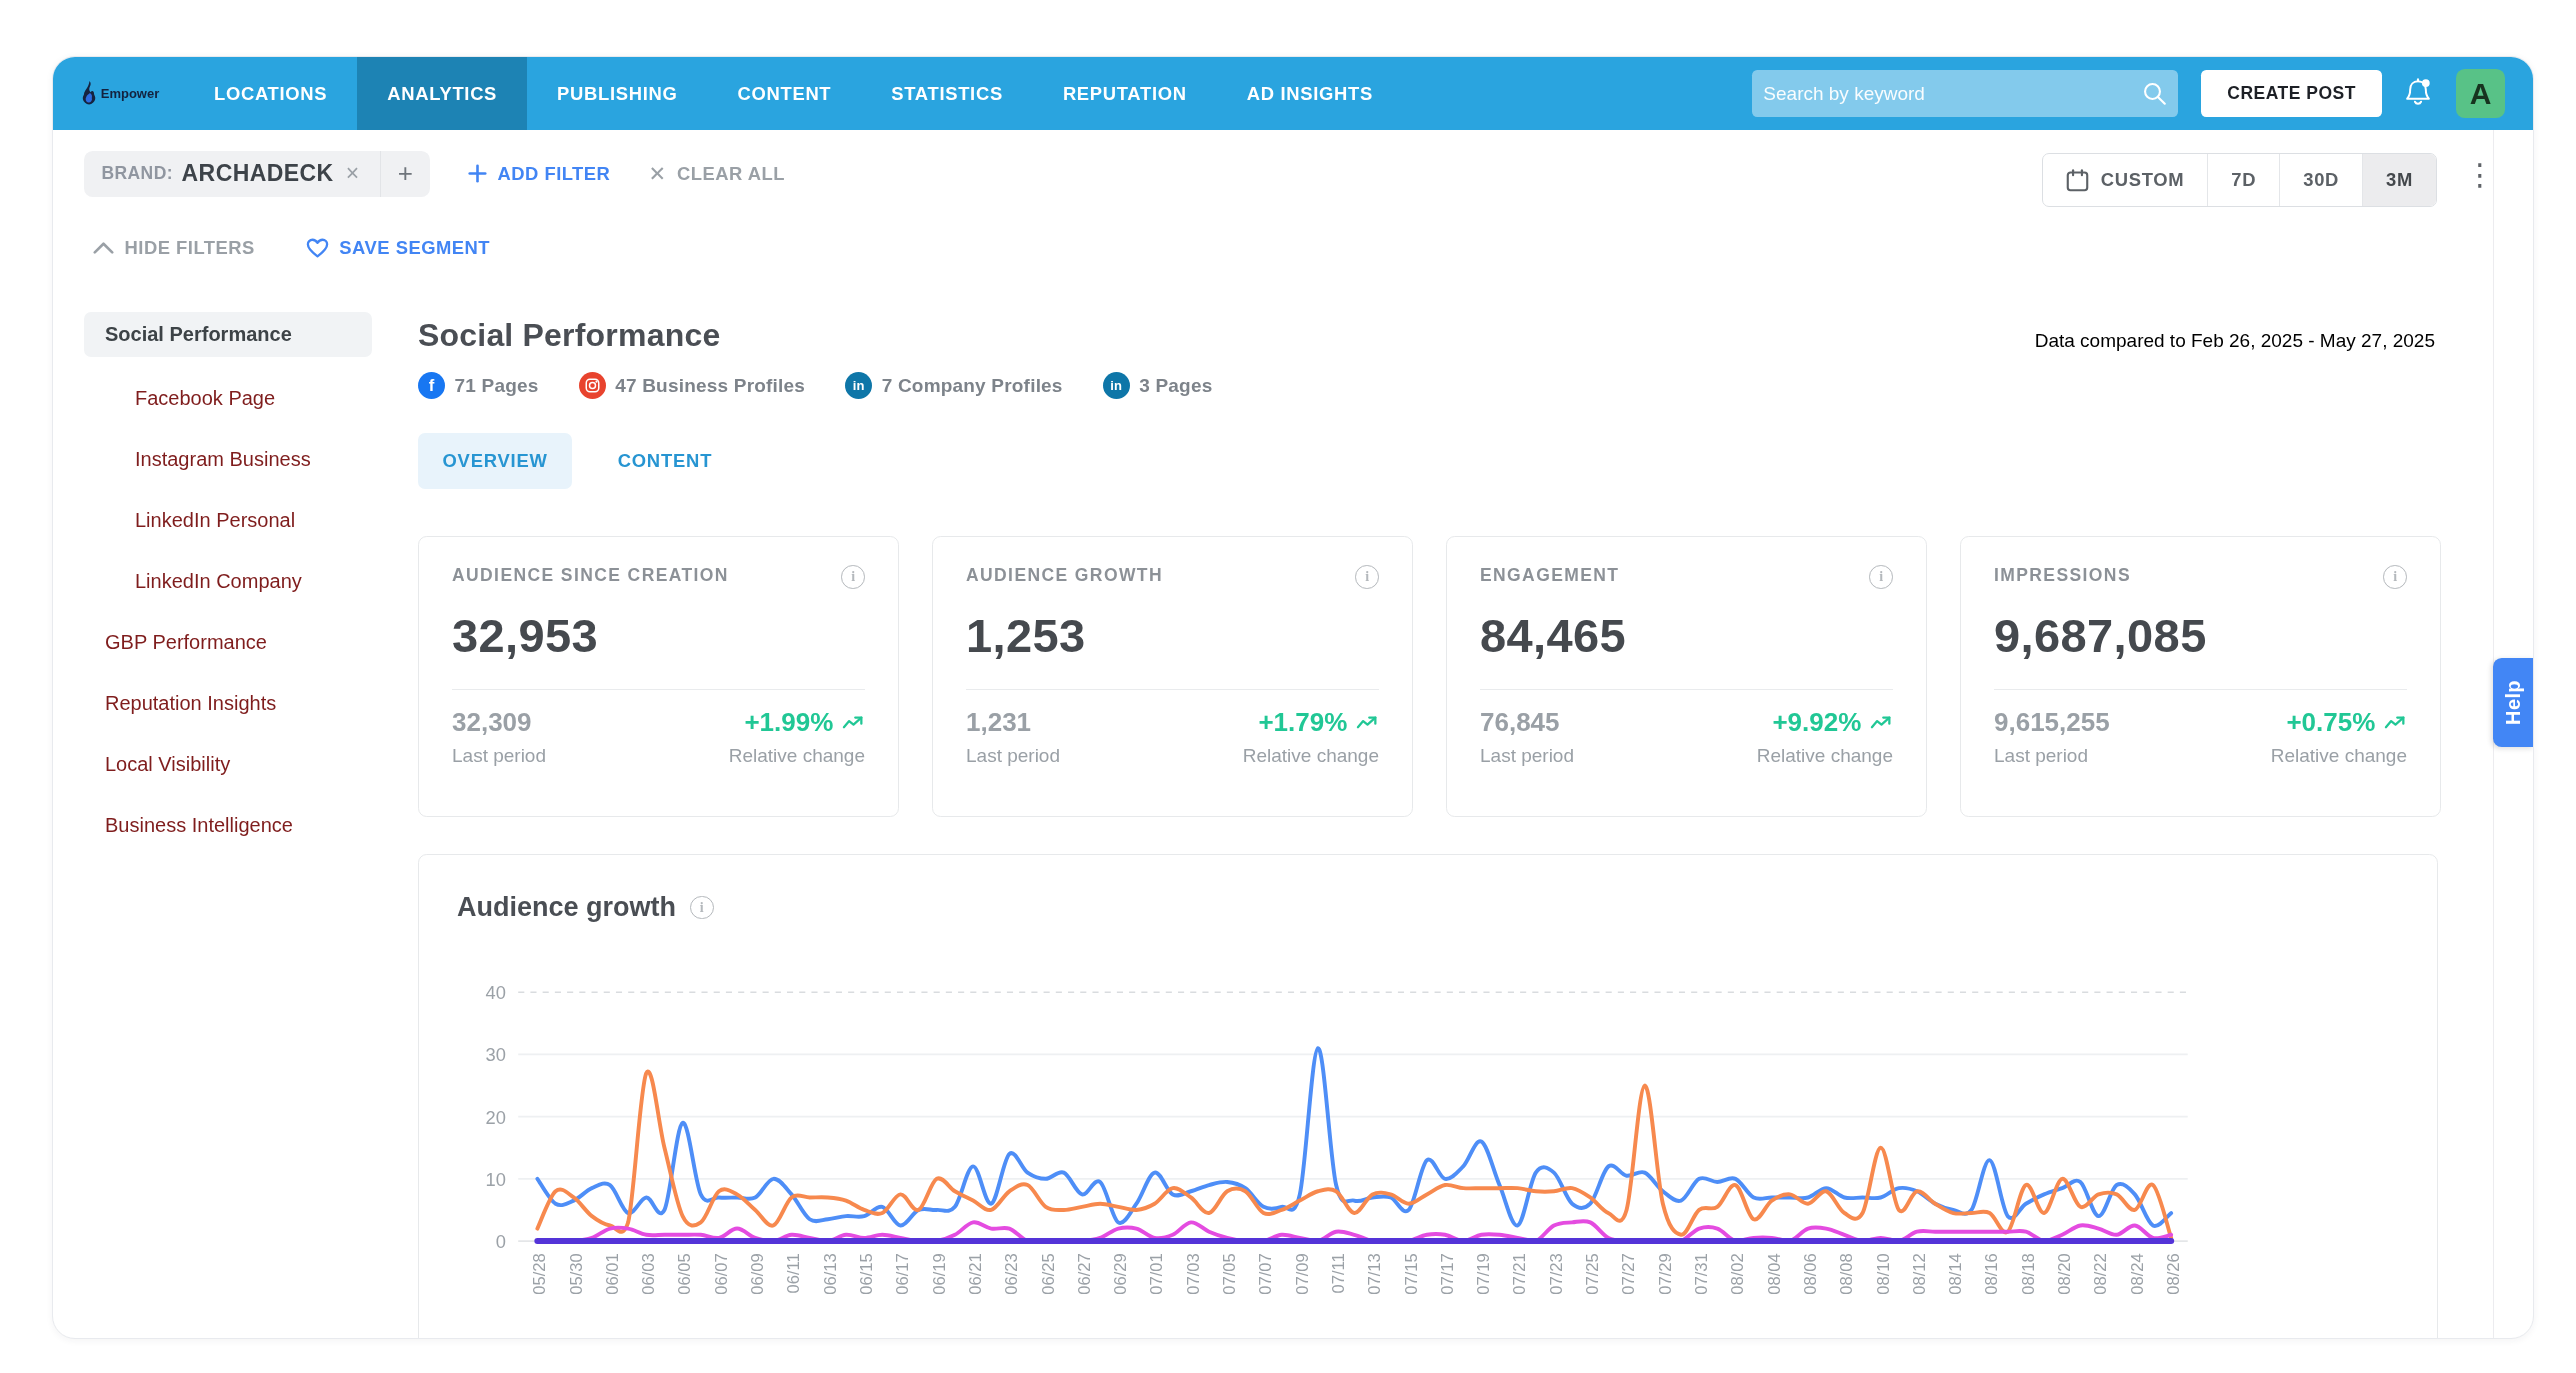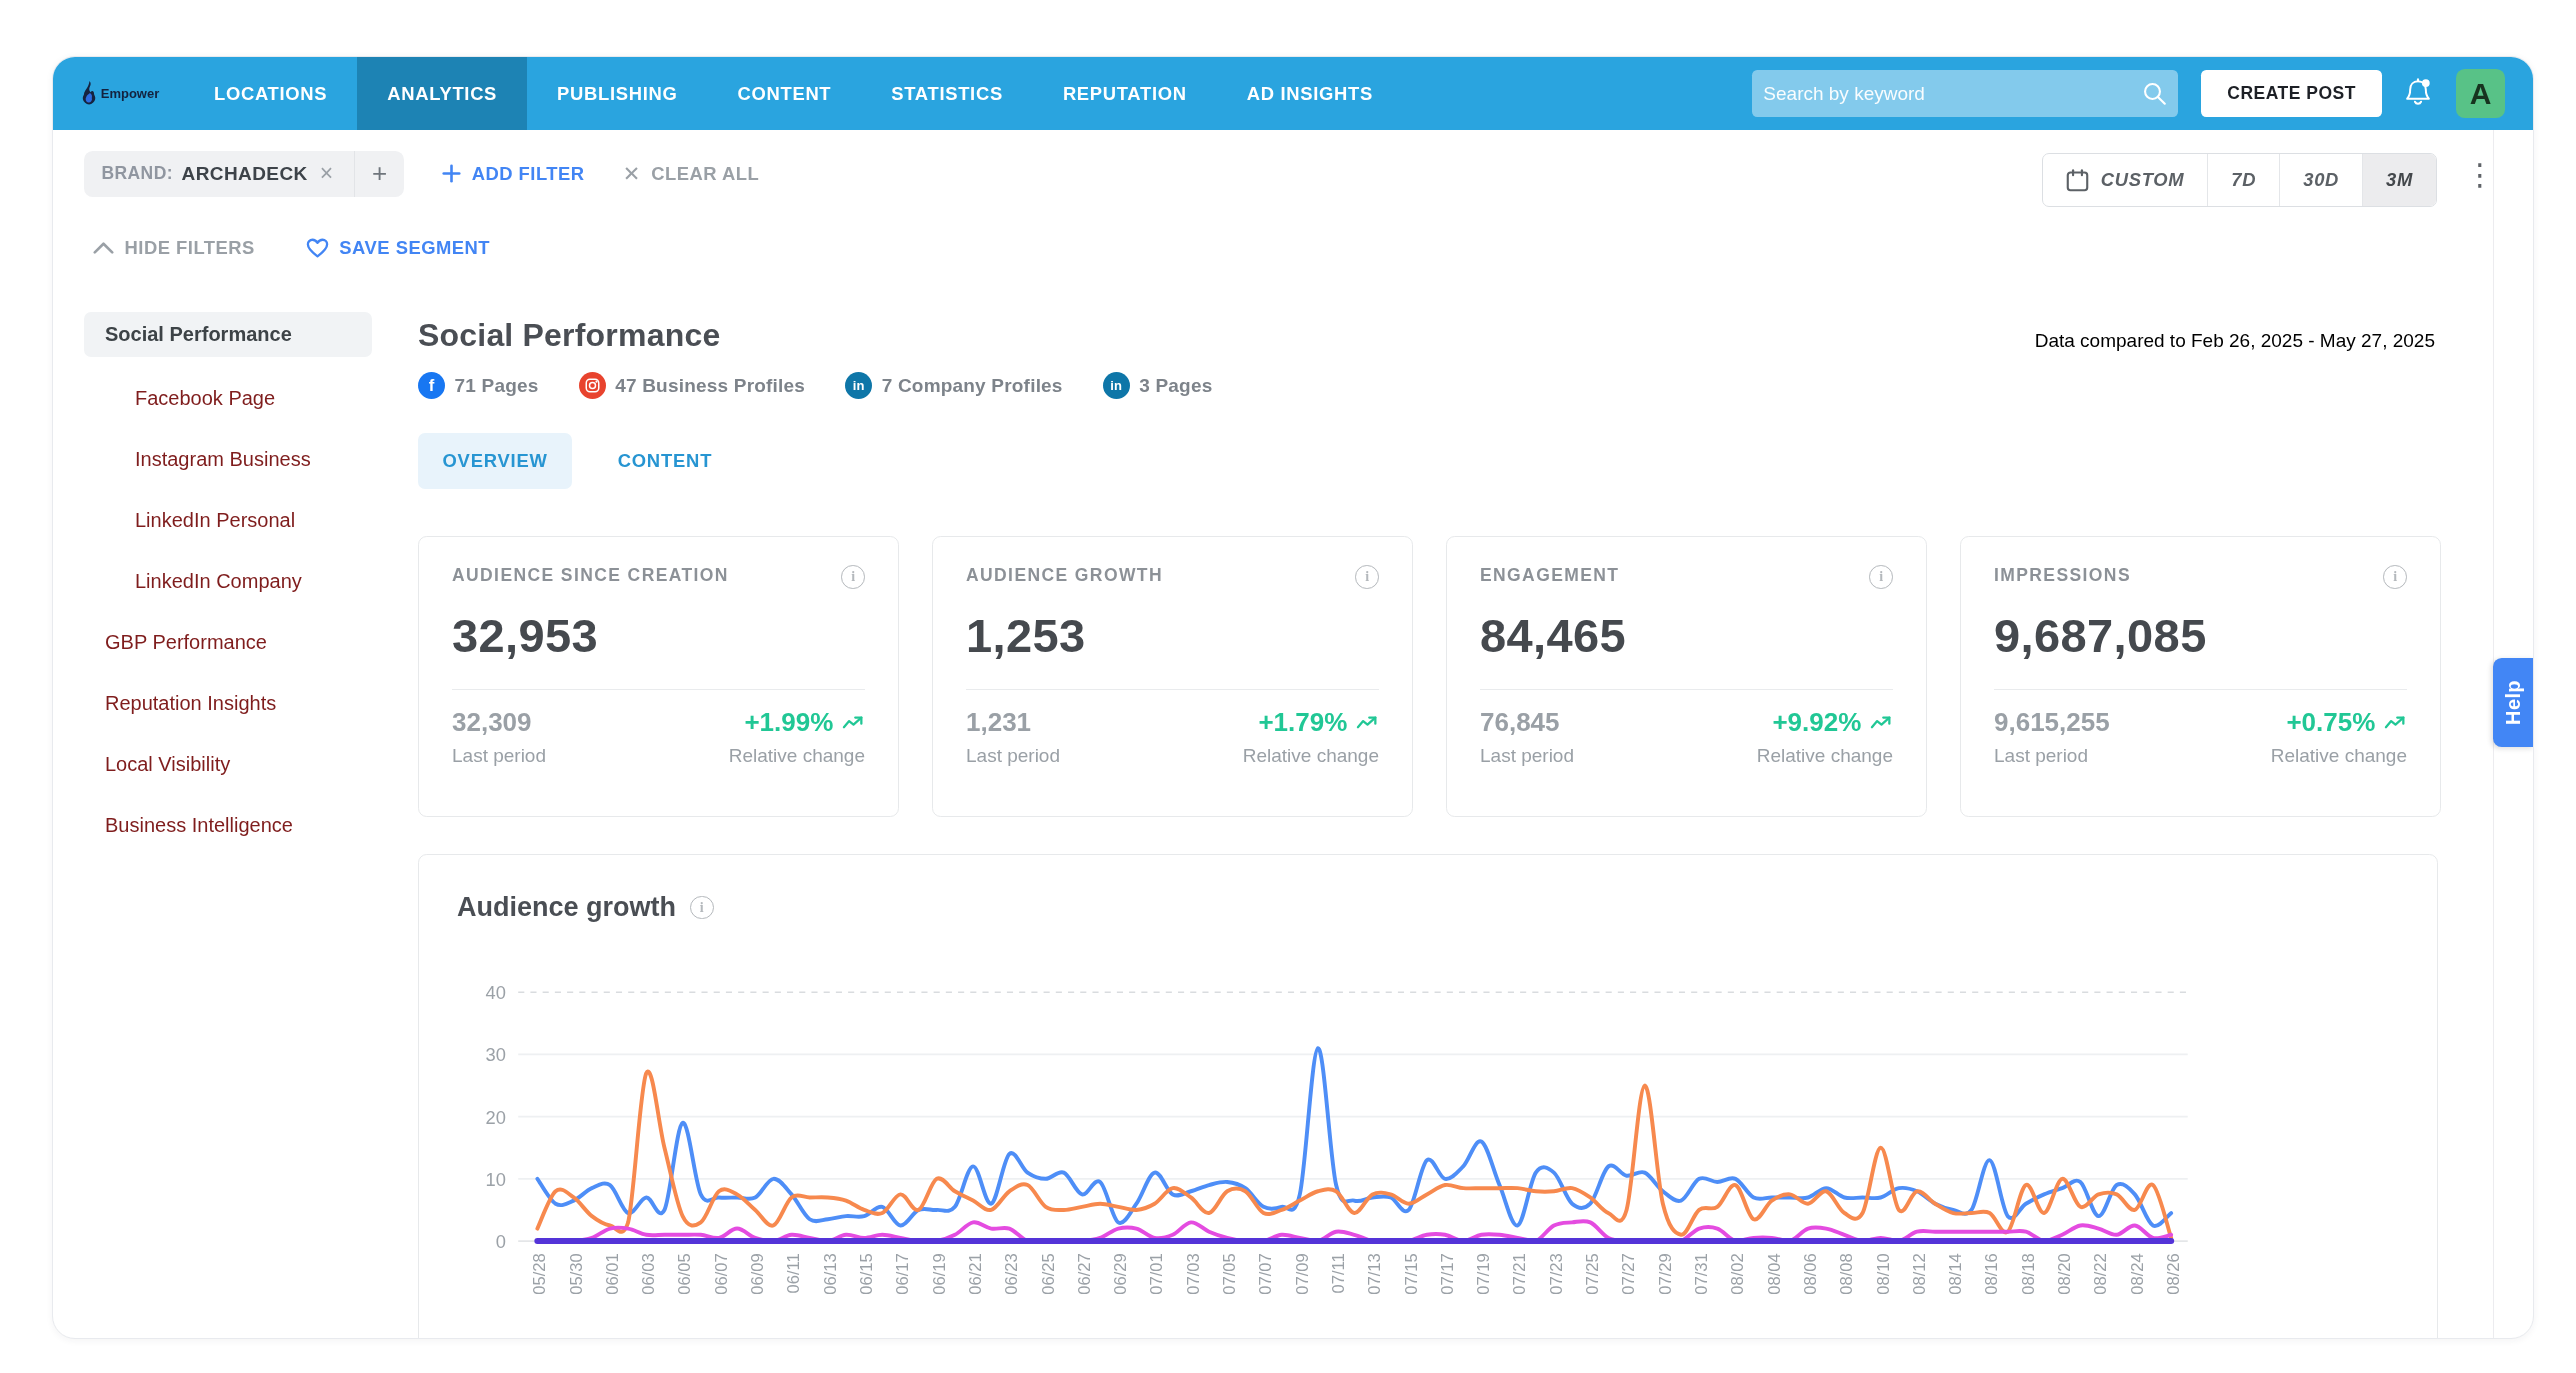--- a/index.html
+++ b/index.html
@@ -32,32 +32,32 @@
     font-family:inherit; font-size:17.5px; font-weight:bold; letter-spacing:0.5px; color:#1d2026; cursor:pointer; }
   .bell-wrap { margin:0 23px 0 21px; position:relative; cursor:pointer; width:30px; height:33px; }
   .avatar { width:49px; height:49px; margin-right:28px; background:#58c287; border-radius:8.7px;
     display:flex; align-items:center; justify-content:center; font-size:30px; font-weight:bold; color:#17331f; cursor:pointer; }
 
   
   .filter-row { position:absolute; left:31px; top:91px; height:51px; display:flex; align-items:center; gap:38px; }
   .chip { display:flex; align-items:center; height:46px; background:#f0f1f3; border-radius:8.7px; overflow:hidden; }
   .chip-main { display:flex; align-items:center; gap:8.7px; padding:0 17.5px; cursor:default; }
   .chip-key { font-size:17.5px; font-weight:600; color:#9096a0; letter-spacing:0.4px; }
-  .chip-val { font-size:19px; font-weight:bold; color:#3d4349; letter-spacing:0.4px; }
+  .chip-val { font-size:23px; font-weight:bold; color:#3d4349; letter-spacing:0.4px; }
   .chip-x { font-size:23px; color:#9aa0a6; cursor:pointer; padding:0 3.5px; line-height:1; }
   .chip-div { width:0.9px; height:51px; background:#e2e4e7; }
   .chip-plus { width:49px; height:51px; display:flex; align-items:center; justify-content:center;
     font-size:26px; color:#6f757c; cursor:pointer; }
   .linkish { display:flex; align-items:center; gap:10.5px; font-size:18.4px; font-weight:bold;
     letter-spacing:0.5px; cursor:pointer; background:none; border:none; font-family:inherit; }
   .blue-link { color:#4285f4; }
   .gray-link { color:#9aa0a6; }
   .gray-x { font-size:21px; color:#9aa0a6; font-weight:normal; }
 
-  .range-zone { position:absolute; top:91px; right:96px; height:64px; display:flex; align-items:center;font-style:italic; }
+  .range-zone { position:absolute; top:91px; right:96px; height:64px; display:flex; align-items:center; }
   .range-group { display:flex; height:54px; border:0.9px solid #dcdfe3; border-radius:7px; overflow:hidden; background:#fff; }
   .range-seg { display:flex; align-items:center; gap:12.2px; padding:0 23px; font-size:18.4px; font-weight:600;
     letter-spacing:0.7px; color:#5c6166; cursor:pointer; border-left:0.9px solid #e4e6e9; }
   .range-seg:first-child { border-left:none; }
   .range-seg.active { background:#ececee; color:#44484c; }
   .kebab { position:absolute; top:94px; right:38px; font-size:30px; color:#5f6368; cursor:pointer; line-height:47px; }
 
   .filter-row2 { position:absolute; left:40px; top:180px; display:flex; align-items:center; gap:51px; }
 
   

